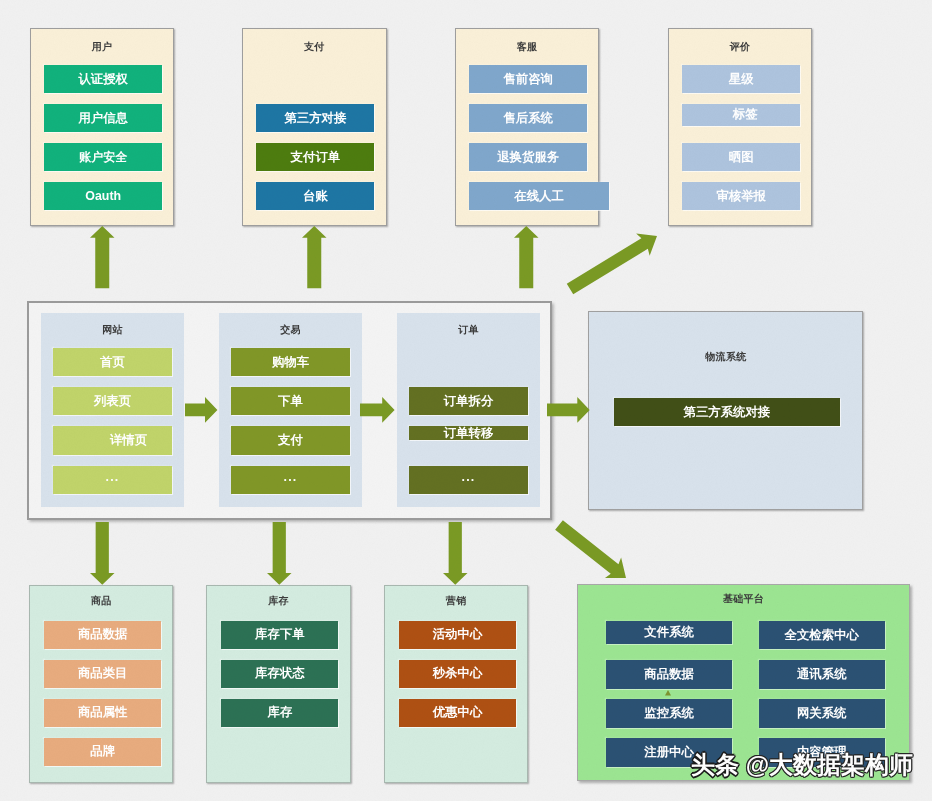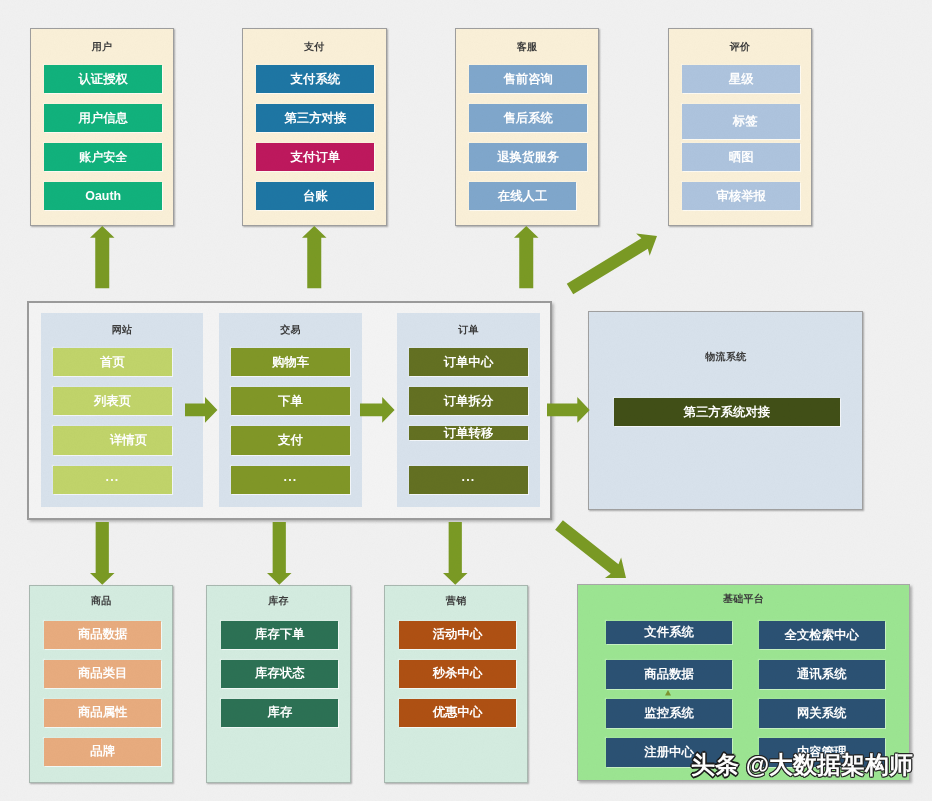--- a/index.html
+++ b/index.html
@@ -31,57 +31,55 @@
 <div id="stage">
     <div class="panel" style="left: 29.8px; top: 28.3px; width: 144.5px; height: 197.8px; background: rgb(250, 240, 216); border: 1px solid rgb(158, 158, 158); box-shadow: rgba(0, 0, 0, 0.3) 1px 1px 1.6px;">
       <div class="panel-title" style="top: 12px;">用户</div>
       <div class="bar" style="left: 13.3px; top: 35.4px; width: 118.2px; height: 28.6px; background: rgb(17, 178, 124); box-shadow: rgba(255, 255, 255, 0.7) 0px 0px 1.4px 1.2px; font-size: 12.4px;">认证授权</div>
       <div class="bar" style="left: 13.3px; top: 74.4px; width: 118.2px; height: 28.6px; background: rgb(17, 178, 124); box-shadow: rgba(255, 255, 255, 0.7) 0px 0px 1.4px 1.2px; font-size: 12.4px;">用户信息</div>
       <div class="bar" style="left: 13.3px; top: 113.4px; width: 118.2px; height: 28.6px; background: rgb(17, 178, 124); box-shadow: rgba(255, 255, 255, 0.7) 0px 0px 1.4px 1.2px; font-size: 12px;">账户安全</div>
       <div class="bar" style="left: 13.3px; top: 152.4px; width: 118.2px; height: 28.6px; background: rgb(17, 178, 124); box-shadow: rgba(255, 255, 255, 0.7) 0px 0px 1.4px 1.2px; font-size: 12.4px;">Oauth</div>
     </div>
     <div class="panel" style="left: 242px; top: 28.3px; width: 144.5px; height: 197.8px; background: rgb(250, 240, 216); border: 1px solid rgb(158, 158, 158); box-shadow: rgba(0, 0, 0, 0.3) 1px 1px 1.6px;">
       <div class="panel-title" style="top: 12px;">支付</div>
-      <div class="bar" style="left: 13.3px; top: 35.4px; width: 118.2px; height: 28.6px; background: rgb(30, 118, 164); box-shadow: rgba(255, 255, 255, 0.7) 0px 0px 1.4px 1.2px; font-size: 12.4px;">支付系统</div>
       <div class="bar" style="left: 13.3px; top: 74.4px; width: 118.2px; height: 28.6px; background: rgb(30, 118, 164); box-shadow: rgba(255, 255, 255, 0.7) 0px 0px 1.4px 1.2px; font-size: 12.4px;">第三方对接</div>
-      <div class="bar" style="left: 13.3px; top: 113.4px; width: 118.2px; height: 28.6px; background: #be185d; box-shadow: rgba(255, 255, 255, 0.7) 0px 0px 1.4px 1.2px; font-size: 12.4px;">支付订单</div>
+      <div class="bar" style="left: 13.3px; top: 113.4px; width: 118.2px; height: 28.6px; background: #4d7c0f; box-shadow: rgba(255, 255, 255, 0.7) 0px 0px 1.4px 1.2px; font-size: 12.4px;">支付订单</div>
       <div class="bar" style="left: 13.3px; top: 152.4px; width: 118.2px; height: 28.6px; background: rgb(30, 118, 164); box-shadow: rgba(255, 255, 255, 0.7) 0px 0px 1.4px 1.2px; font-size: 12.4px;">台账</div>
     </div>
     <div class="panel" style="left: 454.8px; top: 28.3px; width: 144.5px; height: 197.8px; background: rgb(250, 240, 216); border: 1px solid rgb(158, 158, 158); box-shadow: rgba(0, 0, 0, 0.3) 1px 1px 1.6px;">
       <div class="panel-title" style="top: 12px;">客服</div>
       <div class="bar" style="left: 13.3px; top: 35.4px; width: 118.2px; height: 28.6px; background: rgb(128, 167, 204); box-shadow: rgba(255, 255, 255, 0.7) 0px 0px 1.4px 1.2px; font-size: 12.4px;">售前咨询</div>
       <div class="bar" style="left: 13.3px; top: 74.4px; width: 118.2px; height: 28.6px; background: rgb(128, 167, 204); box-shadow: rgba(255, 255, 255, 0.7) 0px 0px 1.4px 1.2px; font-size: 12.4px;">售后系统</div>
       <div class="bar" style="left: 13.3px; top: 113.4px; width: 118.2px; height: 28.6px; background: rgb(128, 167, 204); box-shadow: rgba(255, 255, 255, 0.7) 0px 0px 1.4px 1.2px; font-size: 12.4px;">退换货服务</div>
-      <div class="bar" style="left: 13.3px; top: 152.4px; width: 107px; height: 28.6px; background: rgb(128, 167, 204); box-shadow: rgba(255, 255, 255, 0.7) 0px 0px 1.4px 1.2px; font-size: 12.4px;">在线人工</div>
+      <div class="bar" style="left: 13.3px; top: 152.4px; width: 140px; height: 28.6px; background: rgb(128, 167, 204); box-shadow: rgba(255, 255, 255, 0.7) 0px 0px 1.4px 1.2px; font-size: 12.4px;">在线人工</div>
     </div>
     <div class="panel" style="left: 667.8px; top: 28.3px; width: 144.5px; height: 197.8px; background: rgb(250, 240, 216); border: 1px solid rgb(158, 158, 158); box-shadow: rgba(0, 0, 0, 0.3) 1px 1px 1.6px;">
       <div class="panel-title" style="top: 12px;">评价</div>
       <div class="bar" style="left: 13.3px; top: 35.4px; width: 118.2px; height: 28.6px; background: rgb(174, 196, 222); box-shadow: rgba(255, 255, 255, 0.7) 0px 0px 1.4px 1.2px; font-size: 12.4px;">星级</div>
-      <div class="bar" style="left: 13.3px; top: 74.4px; width: 118.2px; height: 35px; background: rgb(174, 196, 222); box-shadow: rgba(255, 255, 255, 0.7) 0px 0px 1.4px 1.2px; font-size: 12.4px; padding-left: 8px;">标签</div>
+      <div class="bar" style="left: 13.3px; top: 74.4px; width: 118.2px; height: 22px; background: rgb(174, 196, 222); box-shadow: rgba(255, 255, 255, 0.7) 0px 0px 1.4px 1.2px; font-size: 12.4px; padding-left: 8px;">标签</div>
       <div class="bar" style="left: 13.3px; top: 113.4px; width: 118.2px; height: 28.6px; background: rgb(174, 196, 222); box-shadow: rgba(255, 255, 255, 0.7) 0px 0px 1.4px 1.2px; font-size: 12.4px;">晒图</div>
       <div class="bar" style="left: 13.3px; top: 152.4px; width: 118.2px; height: 28.6px; background: rgb(174, 196, 222); box-shadow: rgba(255, 255, 255, 0.7) 0px 0px 1.4px 1.2px; font-size: 12.4px;">审核举报</div>
     </div>
     <div style="left: 27px; top: 301px; width: 525px; height: 219px; background: rgb(244, 244, 244); border: 2px solid rgb(155, 155, 155); box-sizing: border-box; box-shadow: rgba(0, 0, 0, 0.3) 1.5px 1.5px 3px; position: absolute;"></div>
-    <div class="panel" style="left: 41px; top: 313px; width: 162px; height: 194px; background: rgb(216, 226, 236); border: none; box-shadow: none;">
+    <div class="panel" style="left: 41px; top: 313px; width: 143px; height: 194px; background: rgb(216, 226, 236); border: none; box-shadow: none;">
       <div class="panel-title" style="top: 11px;">网站</div>
       <div class="bar" style="left: 12px; top: 34.5px; width: 119px; height: 28.5px; background: rgb(193, 212, 106); box-shadow: rgba(255, 255, 255, 0.7) 0px 0px 1.4px 1.2px; font-size: 12.4px;">首页</div>
       <div class="bar" style="left: 12px; top: 73.9px; width: 119px; height: 28.5px; background: rgb(193, 212, 106); box-shadow: rgba(255, 255, 255, 0.7) 0px 0px 1.4px 1.2px; font-size: 12.4px;">列表页</div>
       <div class="bar" style="left: 12px; top: 113.3px; width: 119px; height: 28.5px; background: rgb(193, 212, 106); box-shadow: rgba(255, 255, 255, 0.7) 0px 0px 1.4px 1.2px; font-size: 12.4px; padding-left: 32px;">详情页</div>
       <div class="bar" style="left: 12px; top: 152.7px; width: 119px; height: 28.5px; background: rgb(193, 212, 106); box-shadow: rgba(255, 255, 255, 0.7) 0px 0px 1.4px 1.2px; font-size: 12.4px; padding-bottom: 6px; letter-spacing: 1.2px;">...</div>
     </div>
     <div class="panel" style="left: 219px; top: 313px; width: 143px; height: 194px; background: rgb(216, 226, 236); border: none; box-shadow: none;">
       <div class="panel-title" style="top: 11px;">交易</div>
       <div class="bar" style="left: 12px; top: 34.5px; width: 119px; height: 28.5px; background: rgb(129, 151, 39); box-shadow: rgba(255, 255, 255, 0.7) 0px 0px 1.4px 1.2px; font-size: 12.4px;">购物车</div>
       <div class="bar" style="left: 12px; top: 73.9px; width: 119px; height: 28.5px; background: rgb(129, 151, 39); box-shadow: rgba(255, 255, 255, 0.7) 0px 0px 1.4px 1.2px; font-size: 12.4px;">下单</div>
       <div class="bar" style="left: 12px; top: 113.3px; width: 119px; height: 28.5px; background: rgb(129, 151, 39); box-shadow: rgba(255, 255, 255, 0.7) 0px 0px 1.4px 1.2px; font-size: 12.4px;">支付</div>
       <div class="bar" style="left: 12px; top: 152.7px; width: 119px; height: 28.5px; background: rgb(129, 151, 39); box-shadow: rgba(255, 255, 255, 0.7) 0px 0px 1.4px 1.2px; font-size: 12.4px; padding-bottom: 6px; letter-spacing: 1.2px;">...</div>
     </div>
     <div class="panel" style="left: 397px; top: 313px; width: 143px; height: 194px; background: rgb(216, 226, 236); border: none; box-shadow: none;">
       <div class="panel-title" style="top: 11px;">订单</div>
-      <div class="bar" style="left: 12px; top: 34.5px; width: 119px; height: 28.5px; background: rgb(99, 112, 34); box-shadow: rgba(255, 255, 255, 0.7) 0px 0px 1.4px 1.2px; font-size: 12.4px;">订单中心</div>
       <div class="bar" style="left: 12px; top: 73.9px; width: 119px; height: 28.5px; background: rgb(99, 112, 34); box-shadow: rgba(255, 255, 255, 0.7) 0px 0px 1.4px 1.2px; font-size: 12.4px;">订单拆分</div>
       <div class="bar" style="left: 12px; top: 113.3px; width: 119px; height: 14px; background: rgb(99, 112, 34); box-shadow: rgba(255, 255, 255, 0.7) 0px 0px 1.4px 1.2px; font-size: 12.4px;">订单转移</div>
       <div class="bar" style="left: 12px; top: 152.7px; width: 119px; height: 28.5px; background: rgb(99, 112, 34); box-shadow: rgba(255, 255, 255, 0.7) 0px 0px 1.4px 1.2px; font-size: 12.4px; padding-bottom: 6px; letter-spacing: 1.2px;">...</div>
     </div>
     <div class="panel" style="left: 588.4px; top: 310.5px; width: 275px; height: 199.5px; background: rgb(216, 226, 236); border: 1px solid rgb(160, 160, 160); box-shadow: rgba(0, 0, 0, 0.3) 1px 1px 1.6px;">
       <div class="panel-title" style="top: 39px;">物流系统</div>
       <div class="bar" style="left: 24.5px; top: 86.8px; width: 226px; height: 28px; background: rgb(65, 79, 23); box-shadow: rgba(255, 255, 255, 0.7) 0px 0px 1.4px 1.2px; font-size: 12.4px;">第三方系统对接</div>
     </div>
     <div class="panel" style="left: 29.2px; top: 585px; width: 144.3px; height: 197.5px; background: rgb(212, 236, 224); border: 1px solid rgb(168, 184, 176); box-shadow: rgba(0, 0, 0, 0.3) 1px 1px 1.6px;">
       <div class="panel-title" style="top: 9px;">商品</div>

